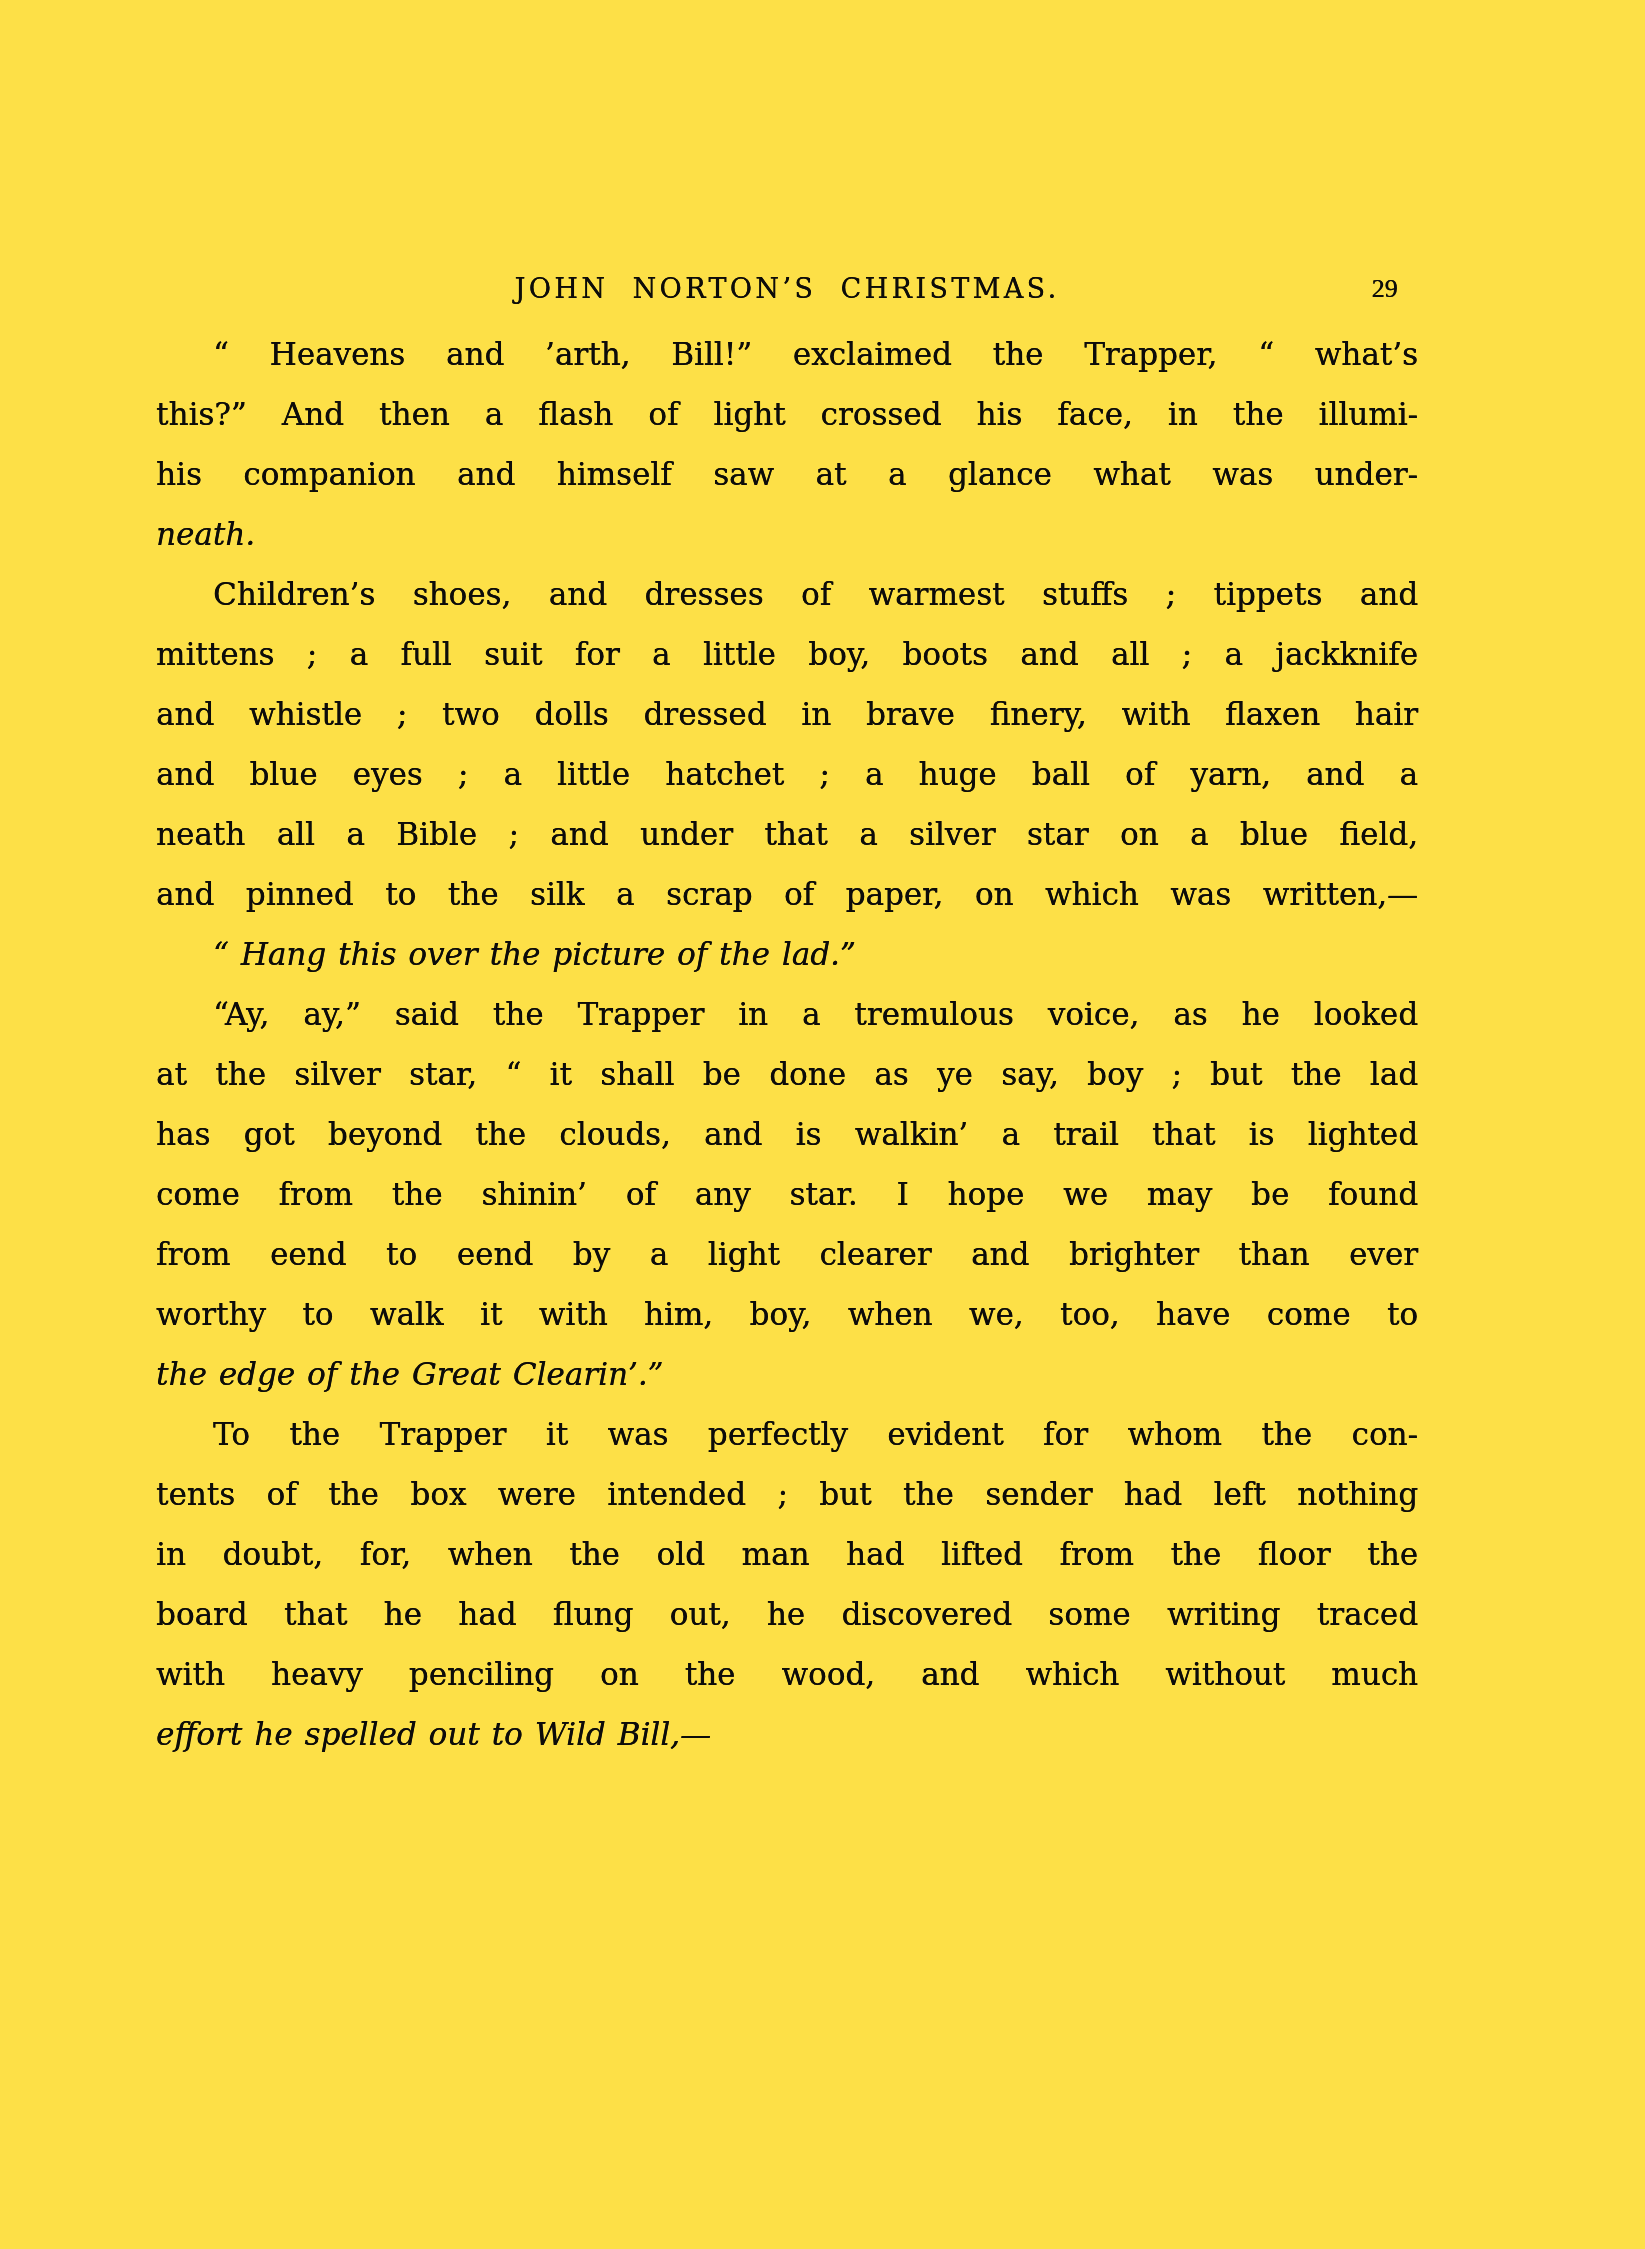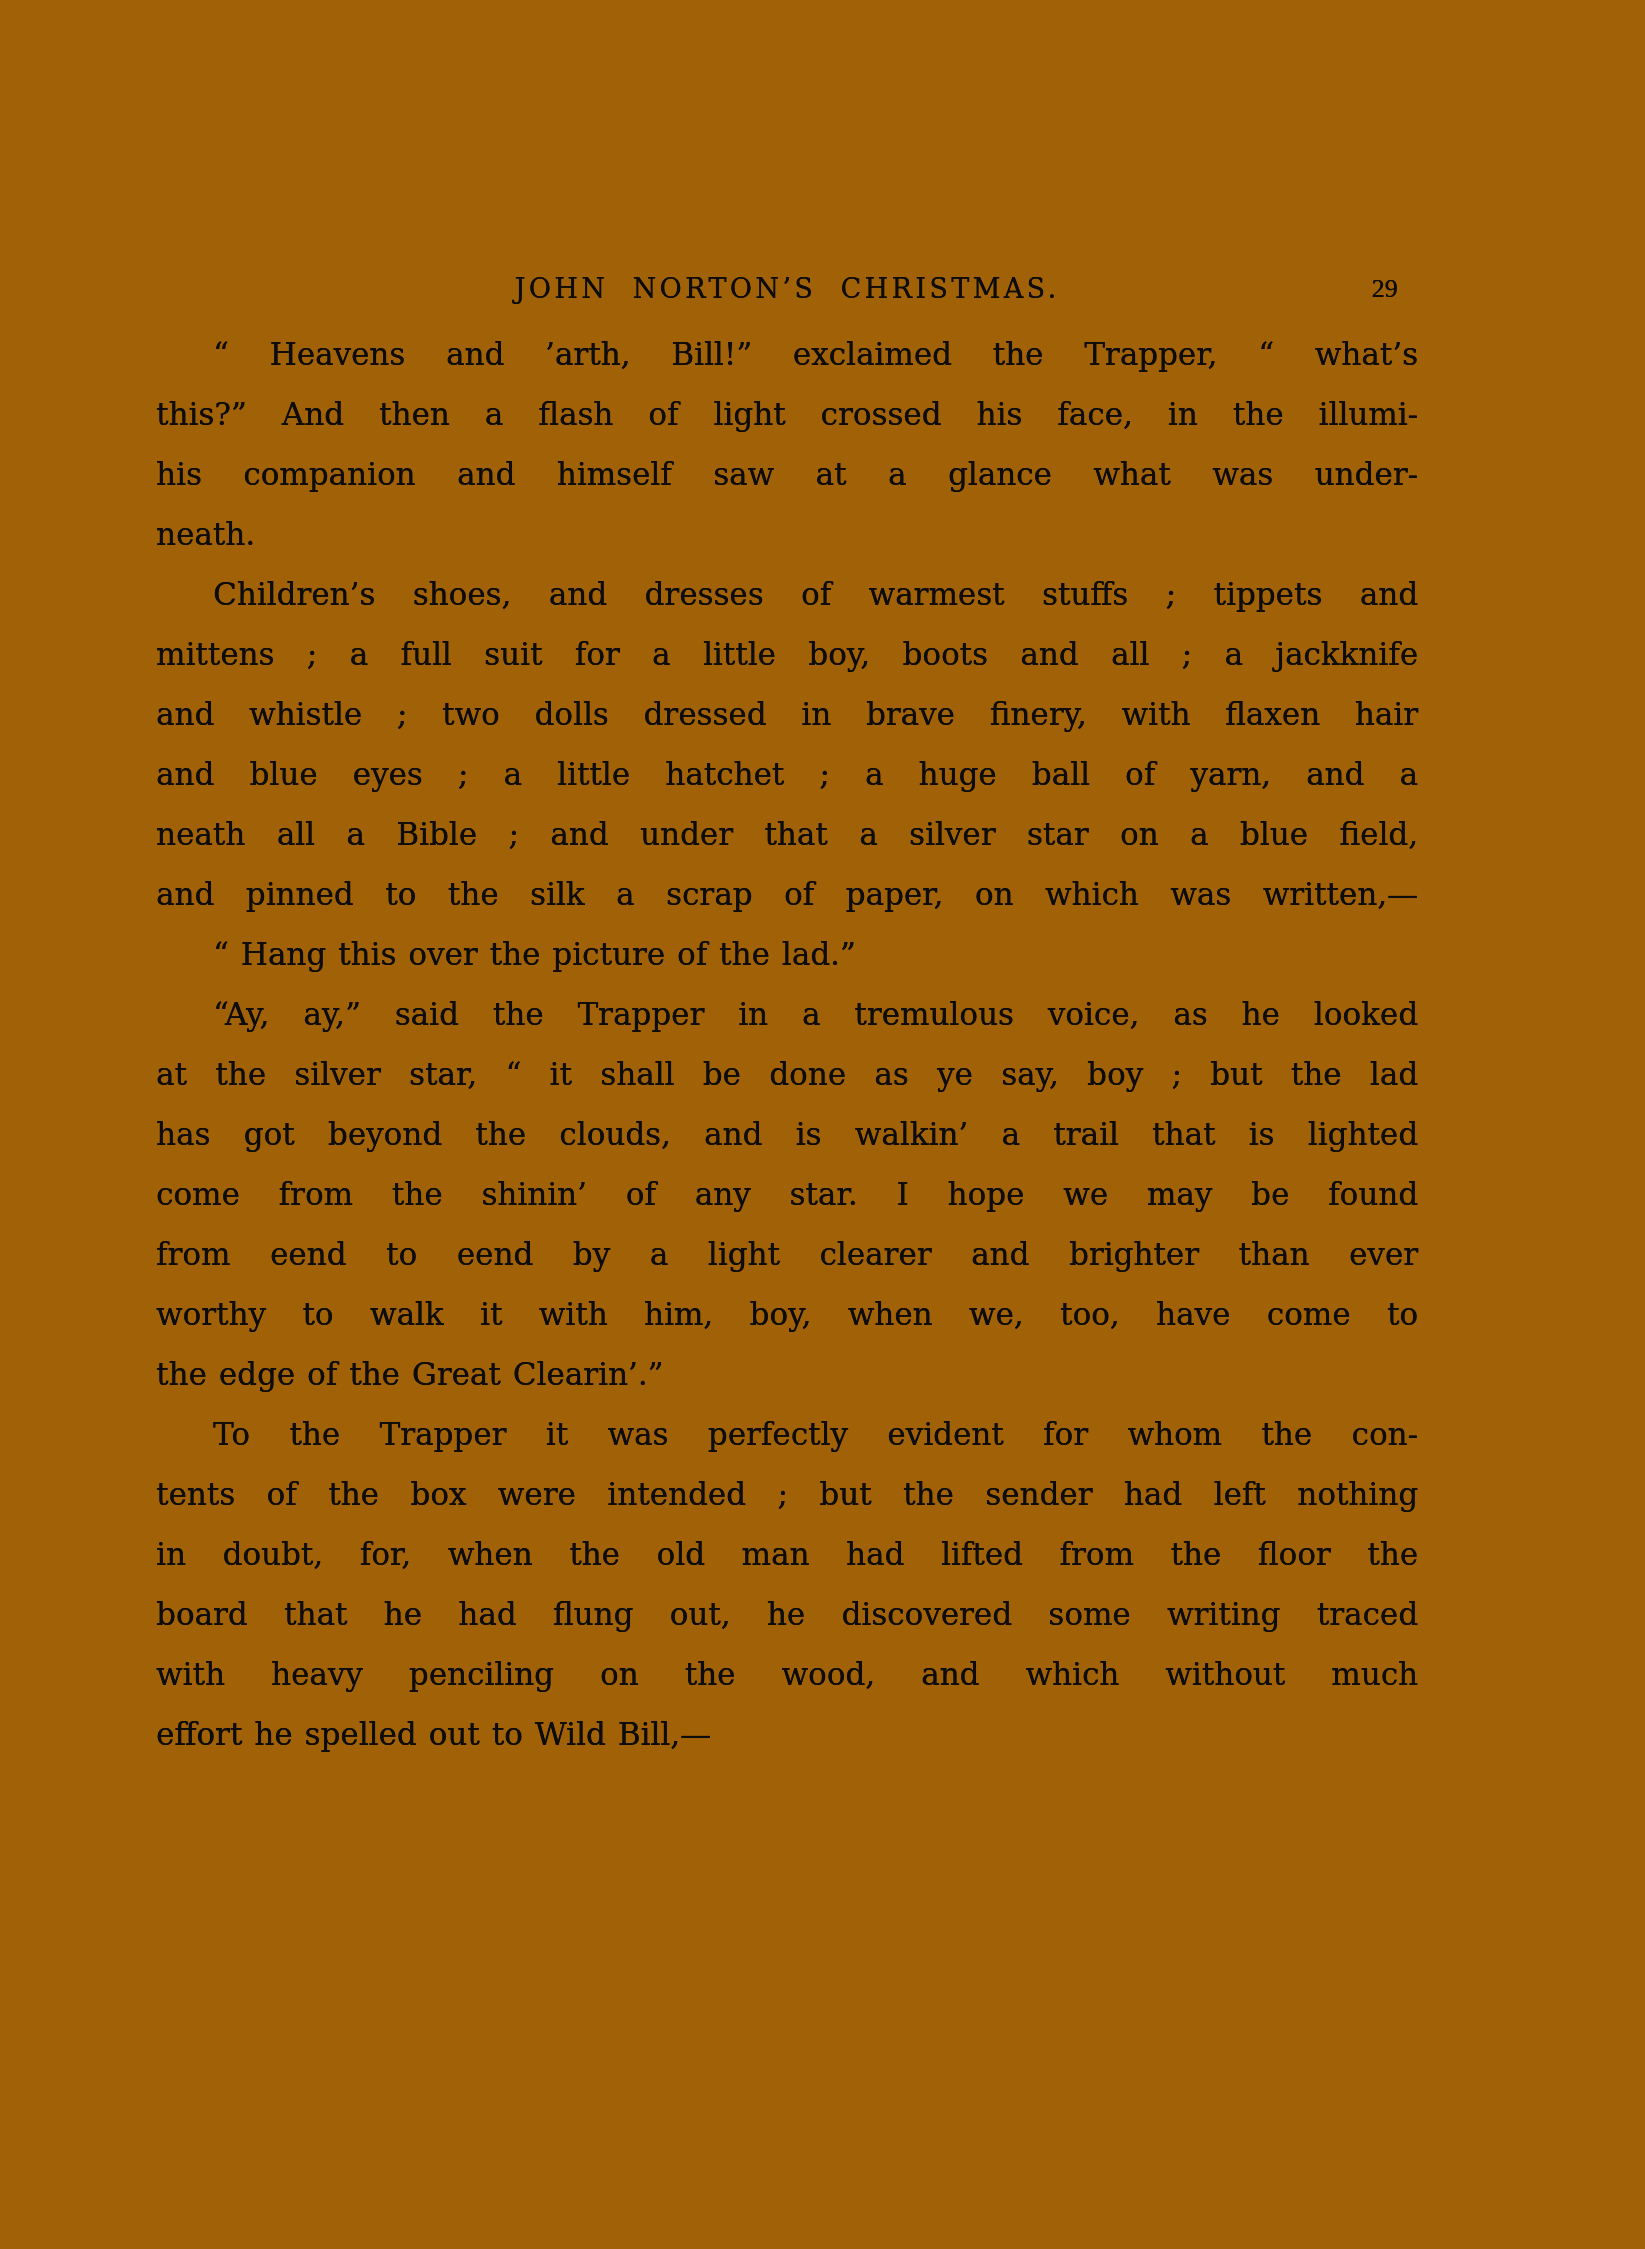--- a/index.html
+++ b/index.html
@@ -52,26 +52,26 @@
     height: 60px;
     line-height: 60px;
     font-size: 31px;
     word-spacing: 2.1px;
     text-shadow: 0.3px 0 0 currentColor;
     text-align: justify;
     text-align-last: justify;
     white-space: nowrap0; 
   }
   .line.p-first { padding-left: 57px; }
-  .line.p-last  { text-align-last: left; }
+  .line.p-last  { text-align-last: left; font-style: italic; }
 </style>
 </head>
 <body>
 
-<div class="sheet" style="background: #a16207; color: rgb(13, 12, 10);">
+<div class="sheet" style="background: #fde047; color: rgb(13, 12, 10);">
 
   <div class="running-header">
     <div class="page-title">JOHN NORTON’S CHRISTMAS.</div>
     <div class="page-number">29</div>
   </div>
 
   <div class="body-text">
 
     <div>
       <div class="line p-first">“ Heavens and ’arth, Bill!” exclaimed the Trapper, “ what’s</div>

